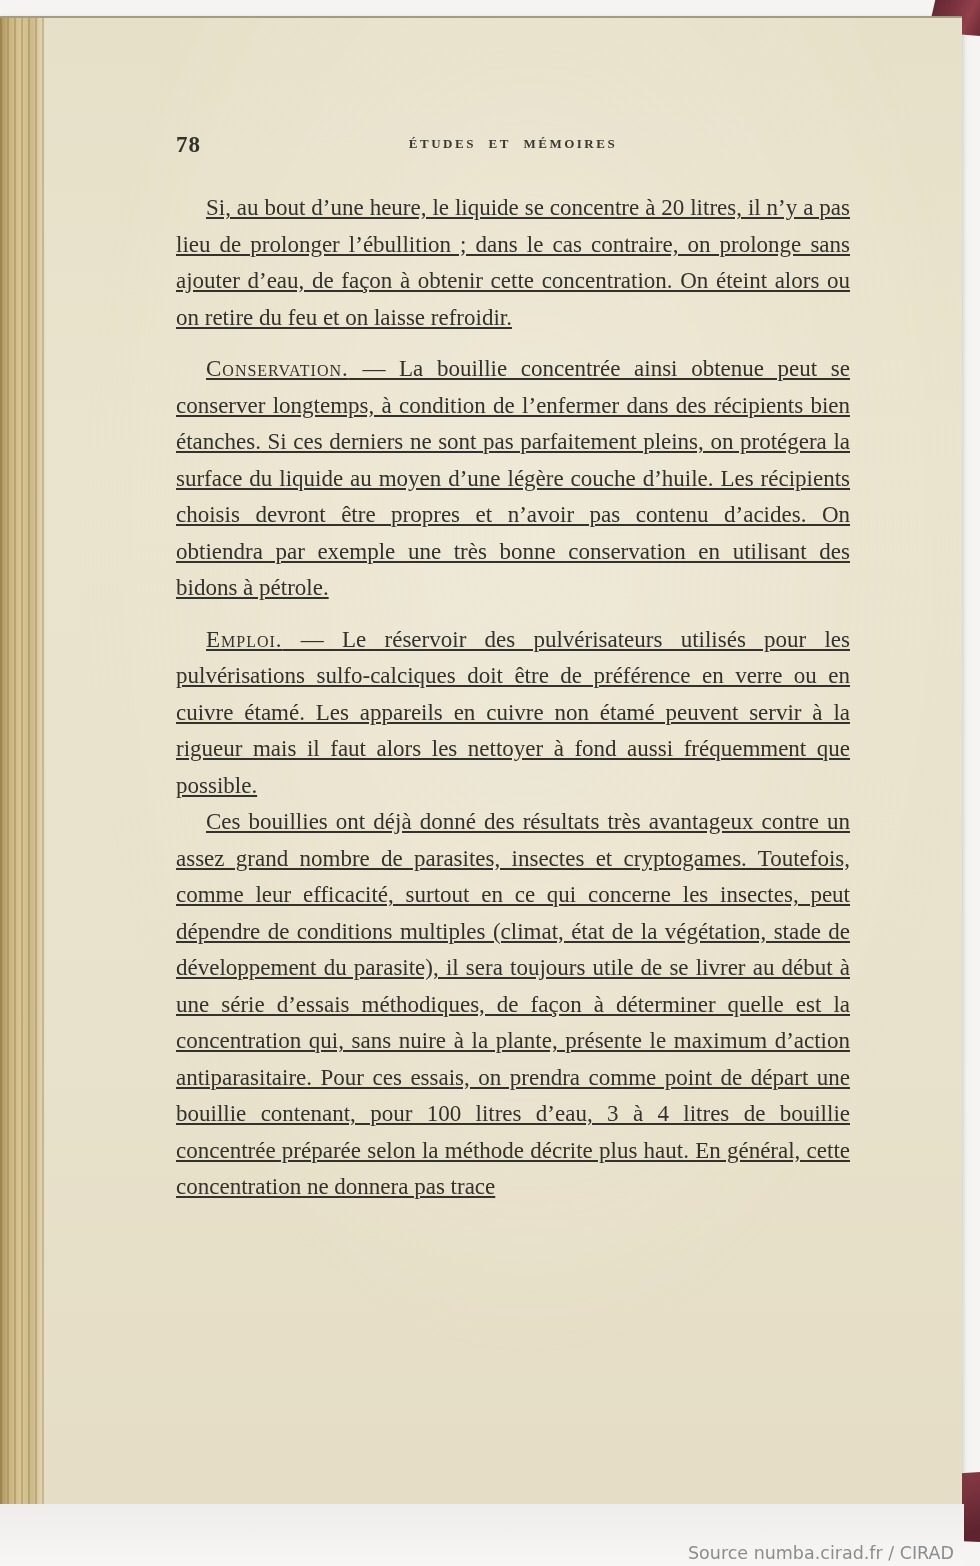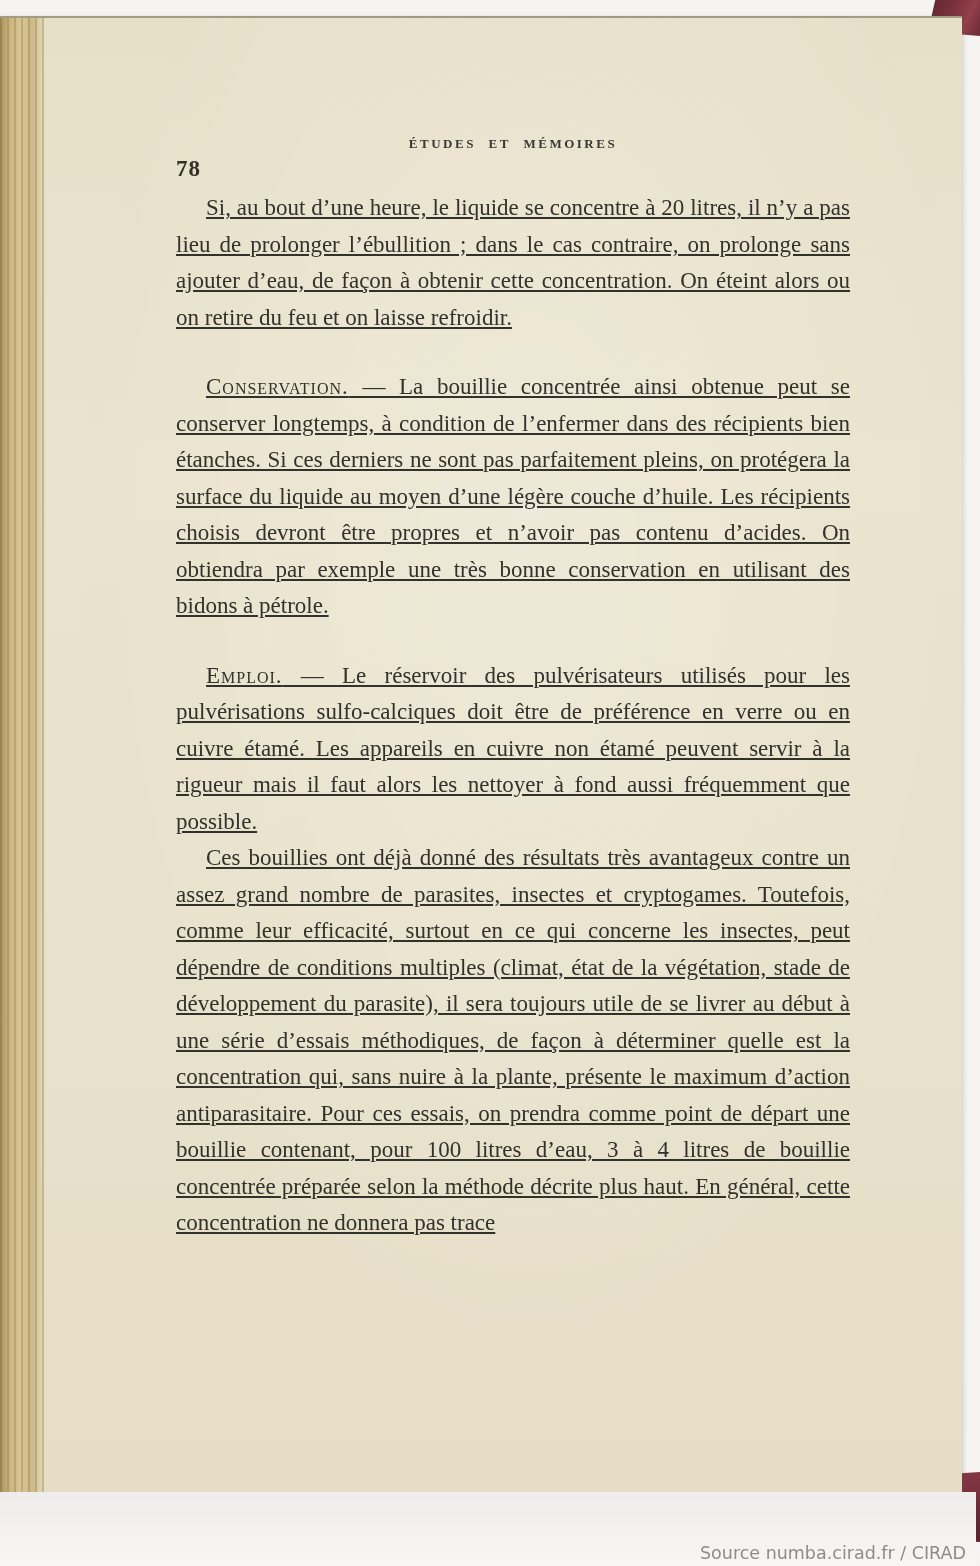--- a/index.html
+++ b/index.html
@@ -45,39 +45,39 @@
   .content {
     position: absolute; left: 0; top: 0; right: 0; bottom: 0;
     padding: 112px 112px 0 176px;
     color: #33312c;
   }
   .page-header {
     position: relative; height: 36px; margin-bottom: 24px;
   }
   .page-number {
     position: absolute; left: 0; top: 2px;
-    font-size: 23px; font-weight: bold; letter-spacing: 1px; margin-top: 24px;
+    font-size: 23px; font-weight: bold; letter-spacing: 1px;
   }
   .running-title {
     position: absolute; left: 0; right: 0; top: 6px;
     text-align: center;
     font-size: 13px; font-weight: bold;
     letter-spacing: 2.5px; word-spacing: 7px;
     color: #3a3833;
   }
 
   .body-text { font-size: 23px; line-height: 36.5px; text-align: justify; }
   .body-text p { margin: 0; }
   .body-text p.indent { text-indent: 30px; text-decoration: underline; }
-  .body-text p.gap-before { margin-top: 33px; }
+  .body-text p.gap-before { margin-top: 15px; }
   .sc { font-variant: small-caps; letter-spacing: 1px; }
 
   
   .footer-strip {
-    position: absolute; left: 0; right: 4px; bottom: 0; height: 74px;
+    position: absolute; left: 0; right: 16px; bottom: 0; height: 62px;
     background: linear-gradient(180deg, #efedeb 0%, #f7f6f5 100%);
   }
   .attribution {
     position: absolute; right: 10px; bottom: 3px;
     font-family: "DejaVu Sans", sans-serif;
     font-size: 17.5px; color: #8c8c8c;
   }
 </style>
 </head>
 <body>

